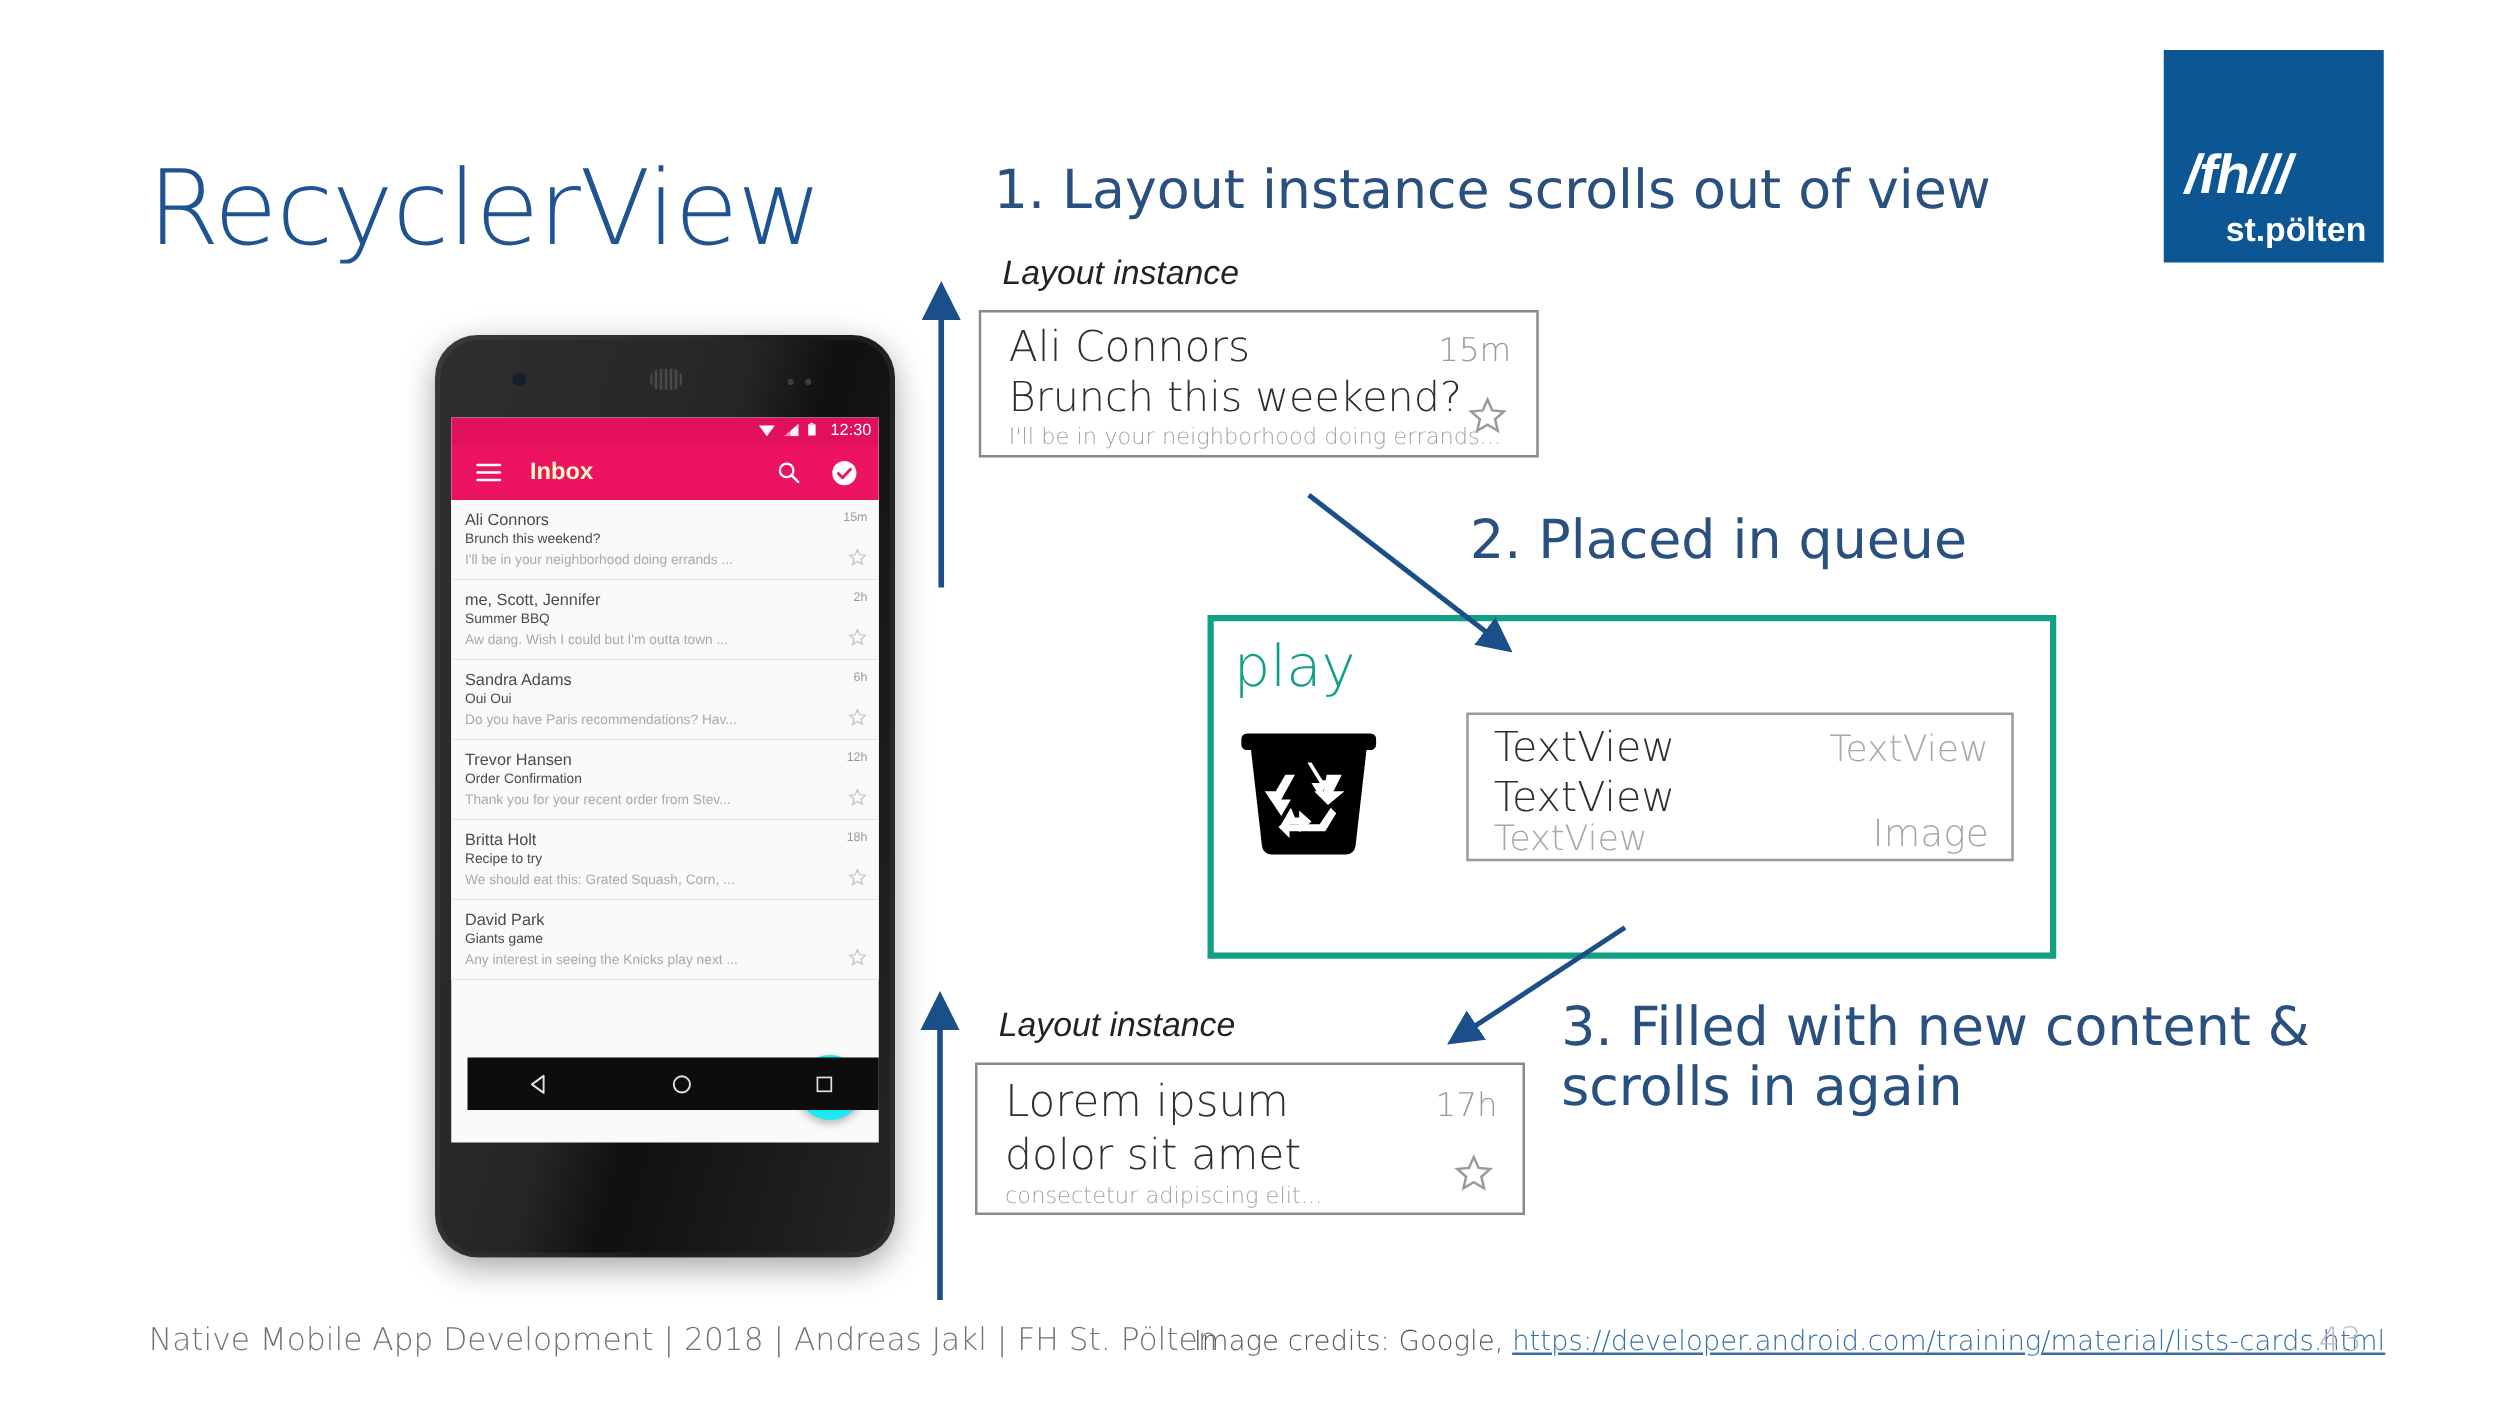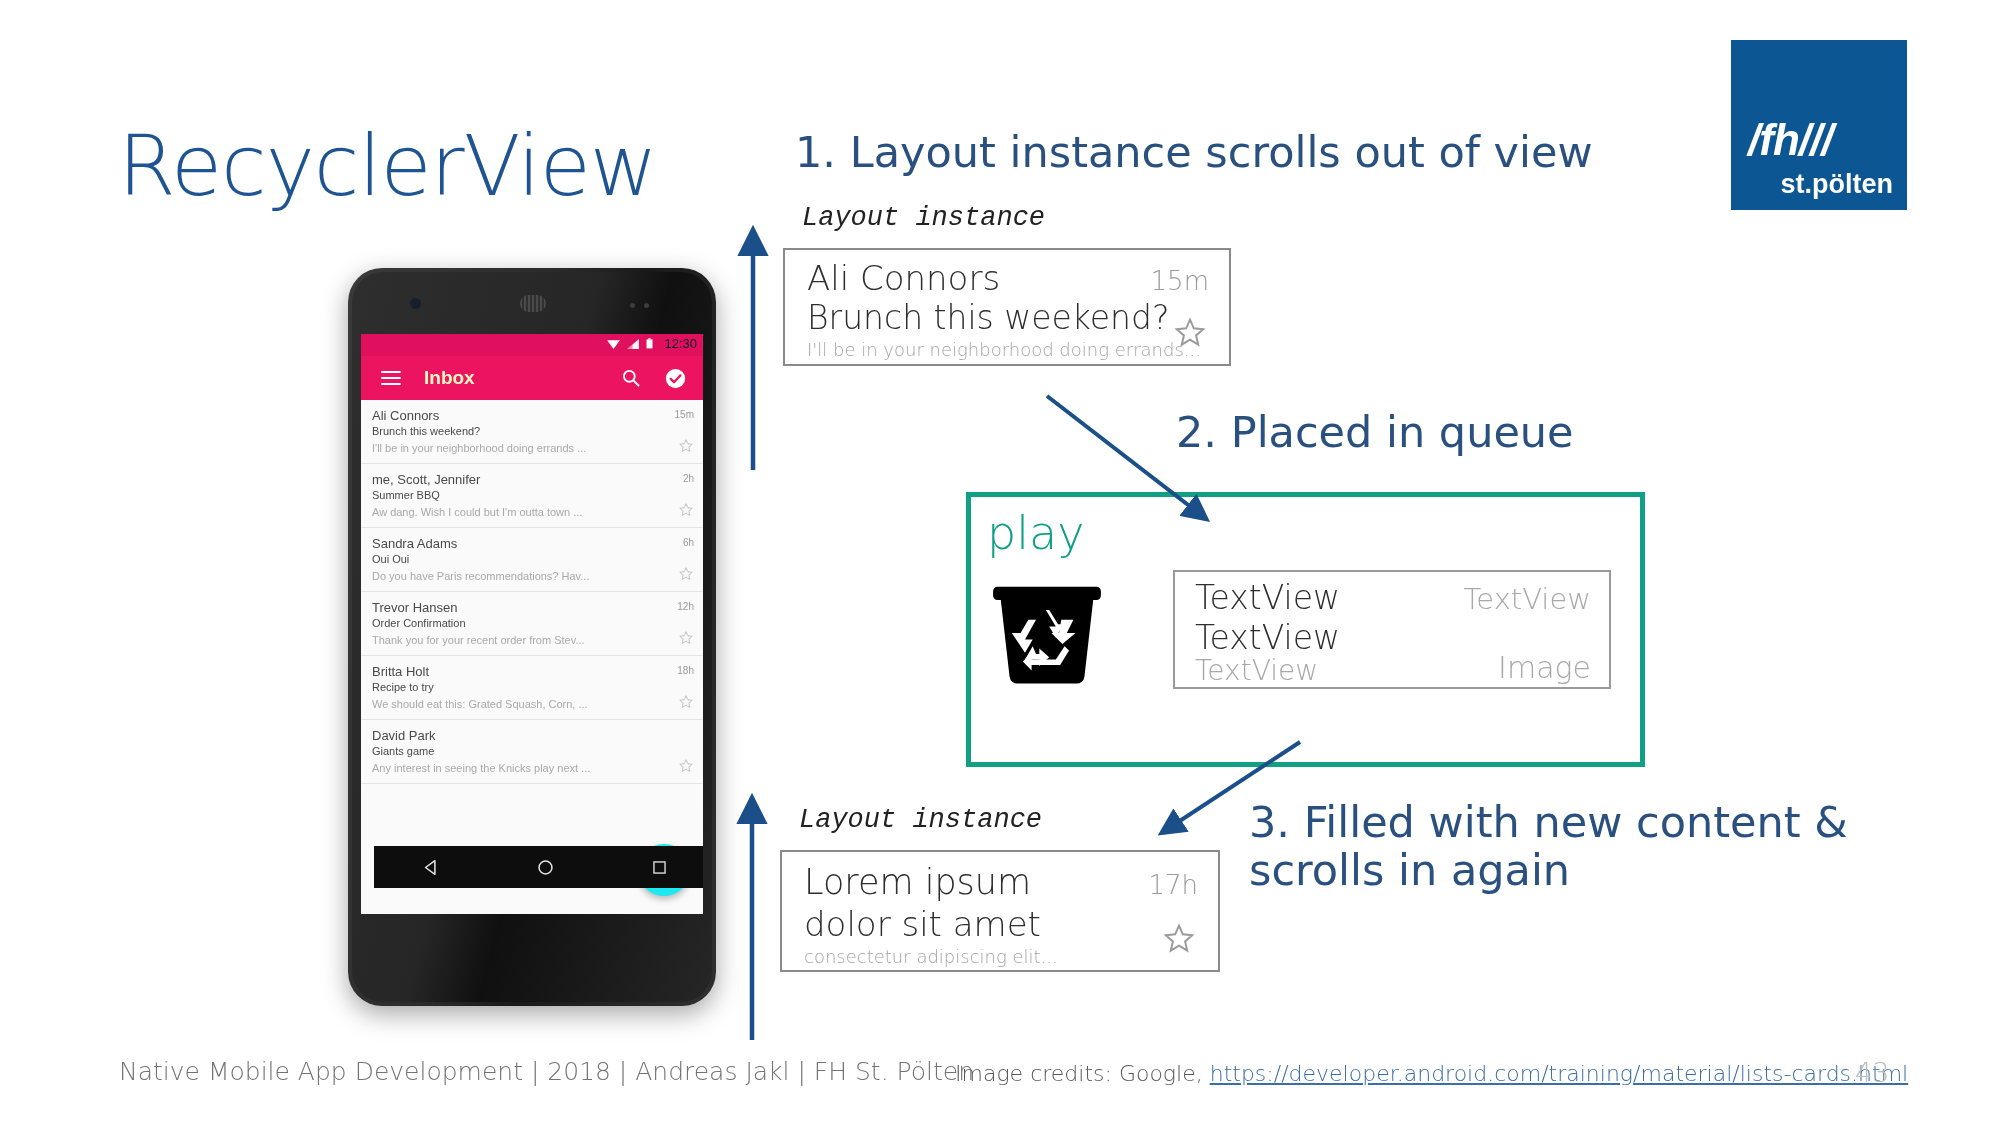--- a/index.html
+++ b/index.html
@@ -73,21 +73,21 @@
     line-height: 1.12;
     white-space: pre-line;
   }
   #step1 { left: 795px; top: 128px; }
   #step2 { left: 1176px; top: 408px; }
   #step3 { left: 1249px; top: 798px; }
 
   
   .caption {
     position: absolute;
-    font-family: Liberation Mono, monospace;
+    font-family: Liberation Sans, sans-serif;
     font-style: italic;
     font-weight: 300;
     font-size: 27px;
     color: #222222;
     white-space: nowrap;
   }
   #cap-top    { left: 802px;  top: 203px; }
   #cap-queue  { left: 1188px; top: 535px; }
   #cap-bottom { left: 799px;  top: 805px; }
 
@@ -264,21 +264,21 @@
     top: 66px;
     width: 342px;
     height: 580px;
     background: #fafafa;
     overflow: hidden;
   }
   #status-bar {
     position: relative;
     height: 22px;
     background: #e0105f;
-    color: #0f172a;
+    color: #ffffff;
     font-size: 13px;
   }
   #status-bar .sb-time {
     position: absolute;
     right: 6px; top: 3px;
     font-family: "Liberation Sans", sans-serif;
     font-size: 13px;
     line-height: 1;
   }
   #status-bar .sb-icons {

